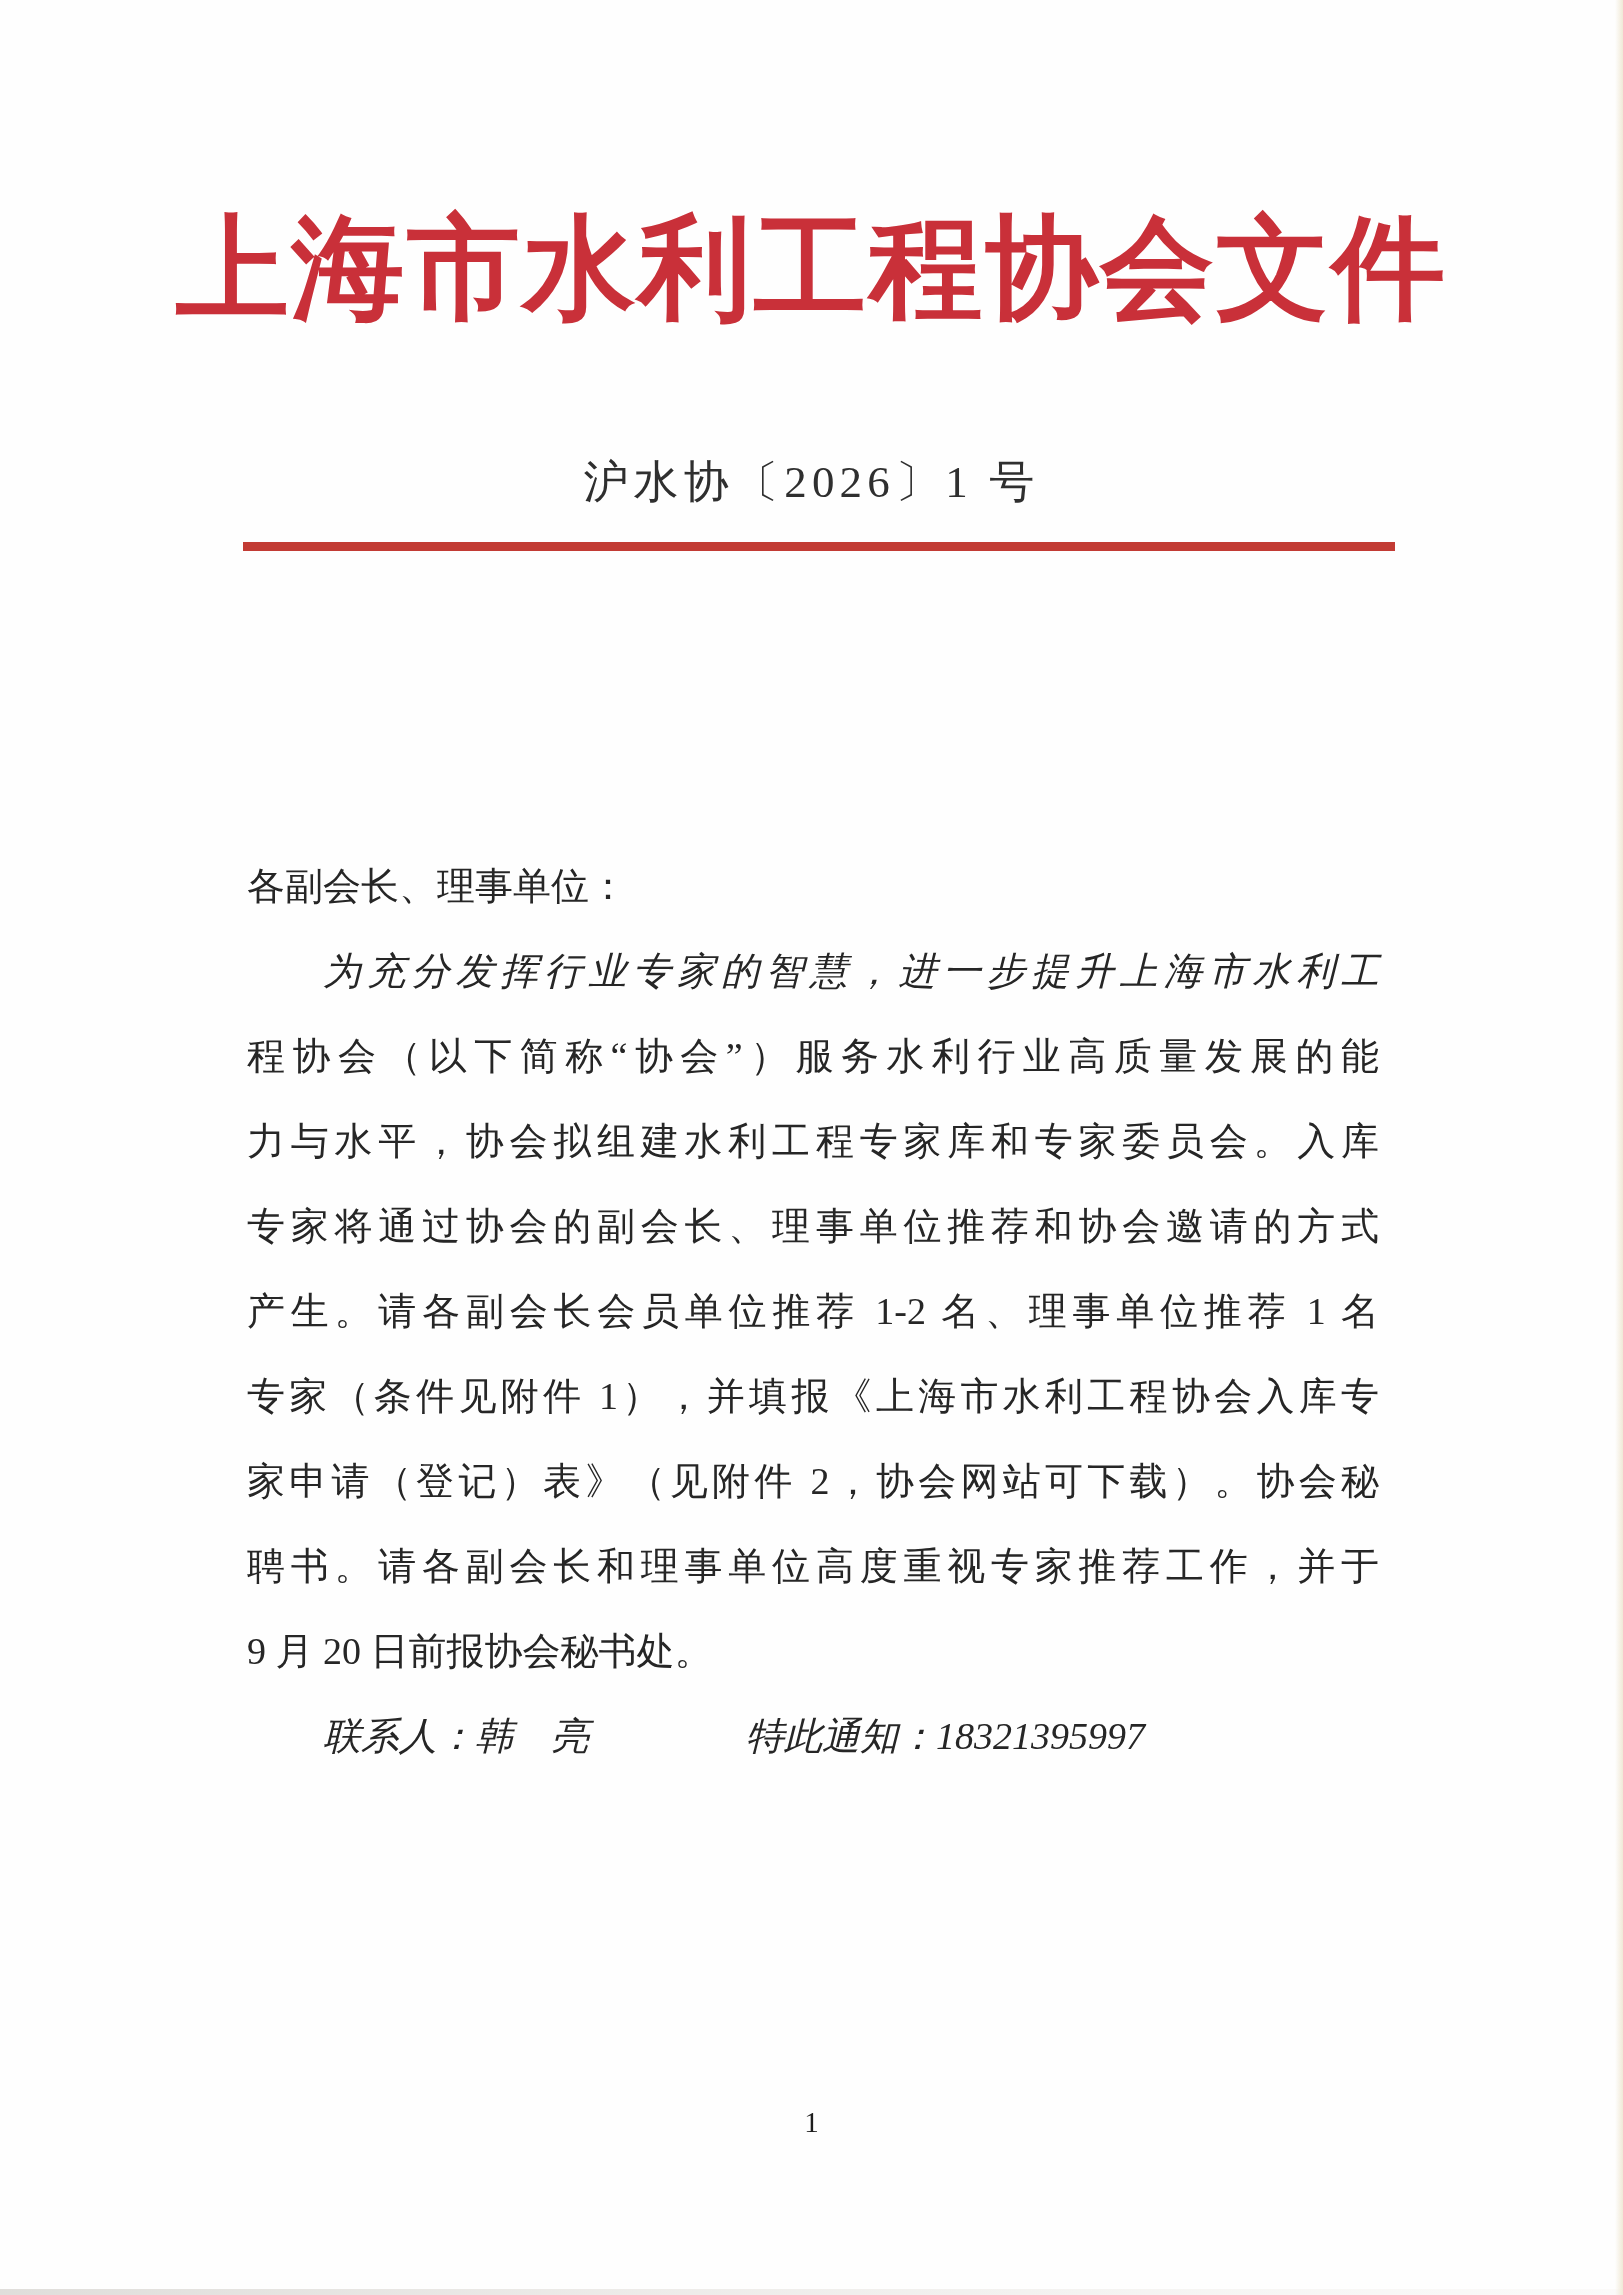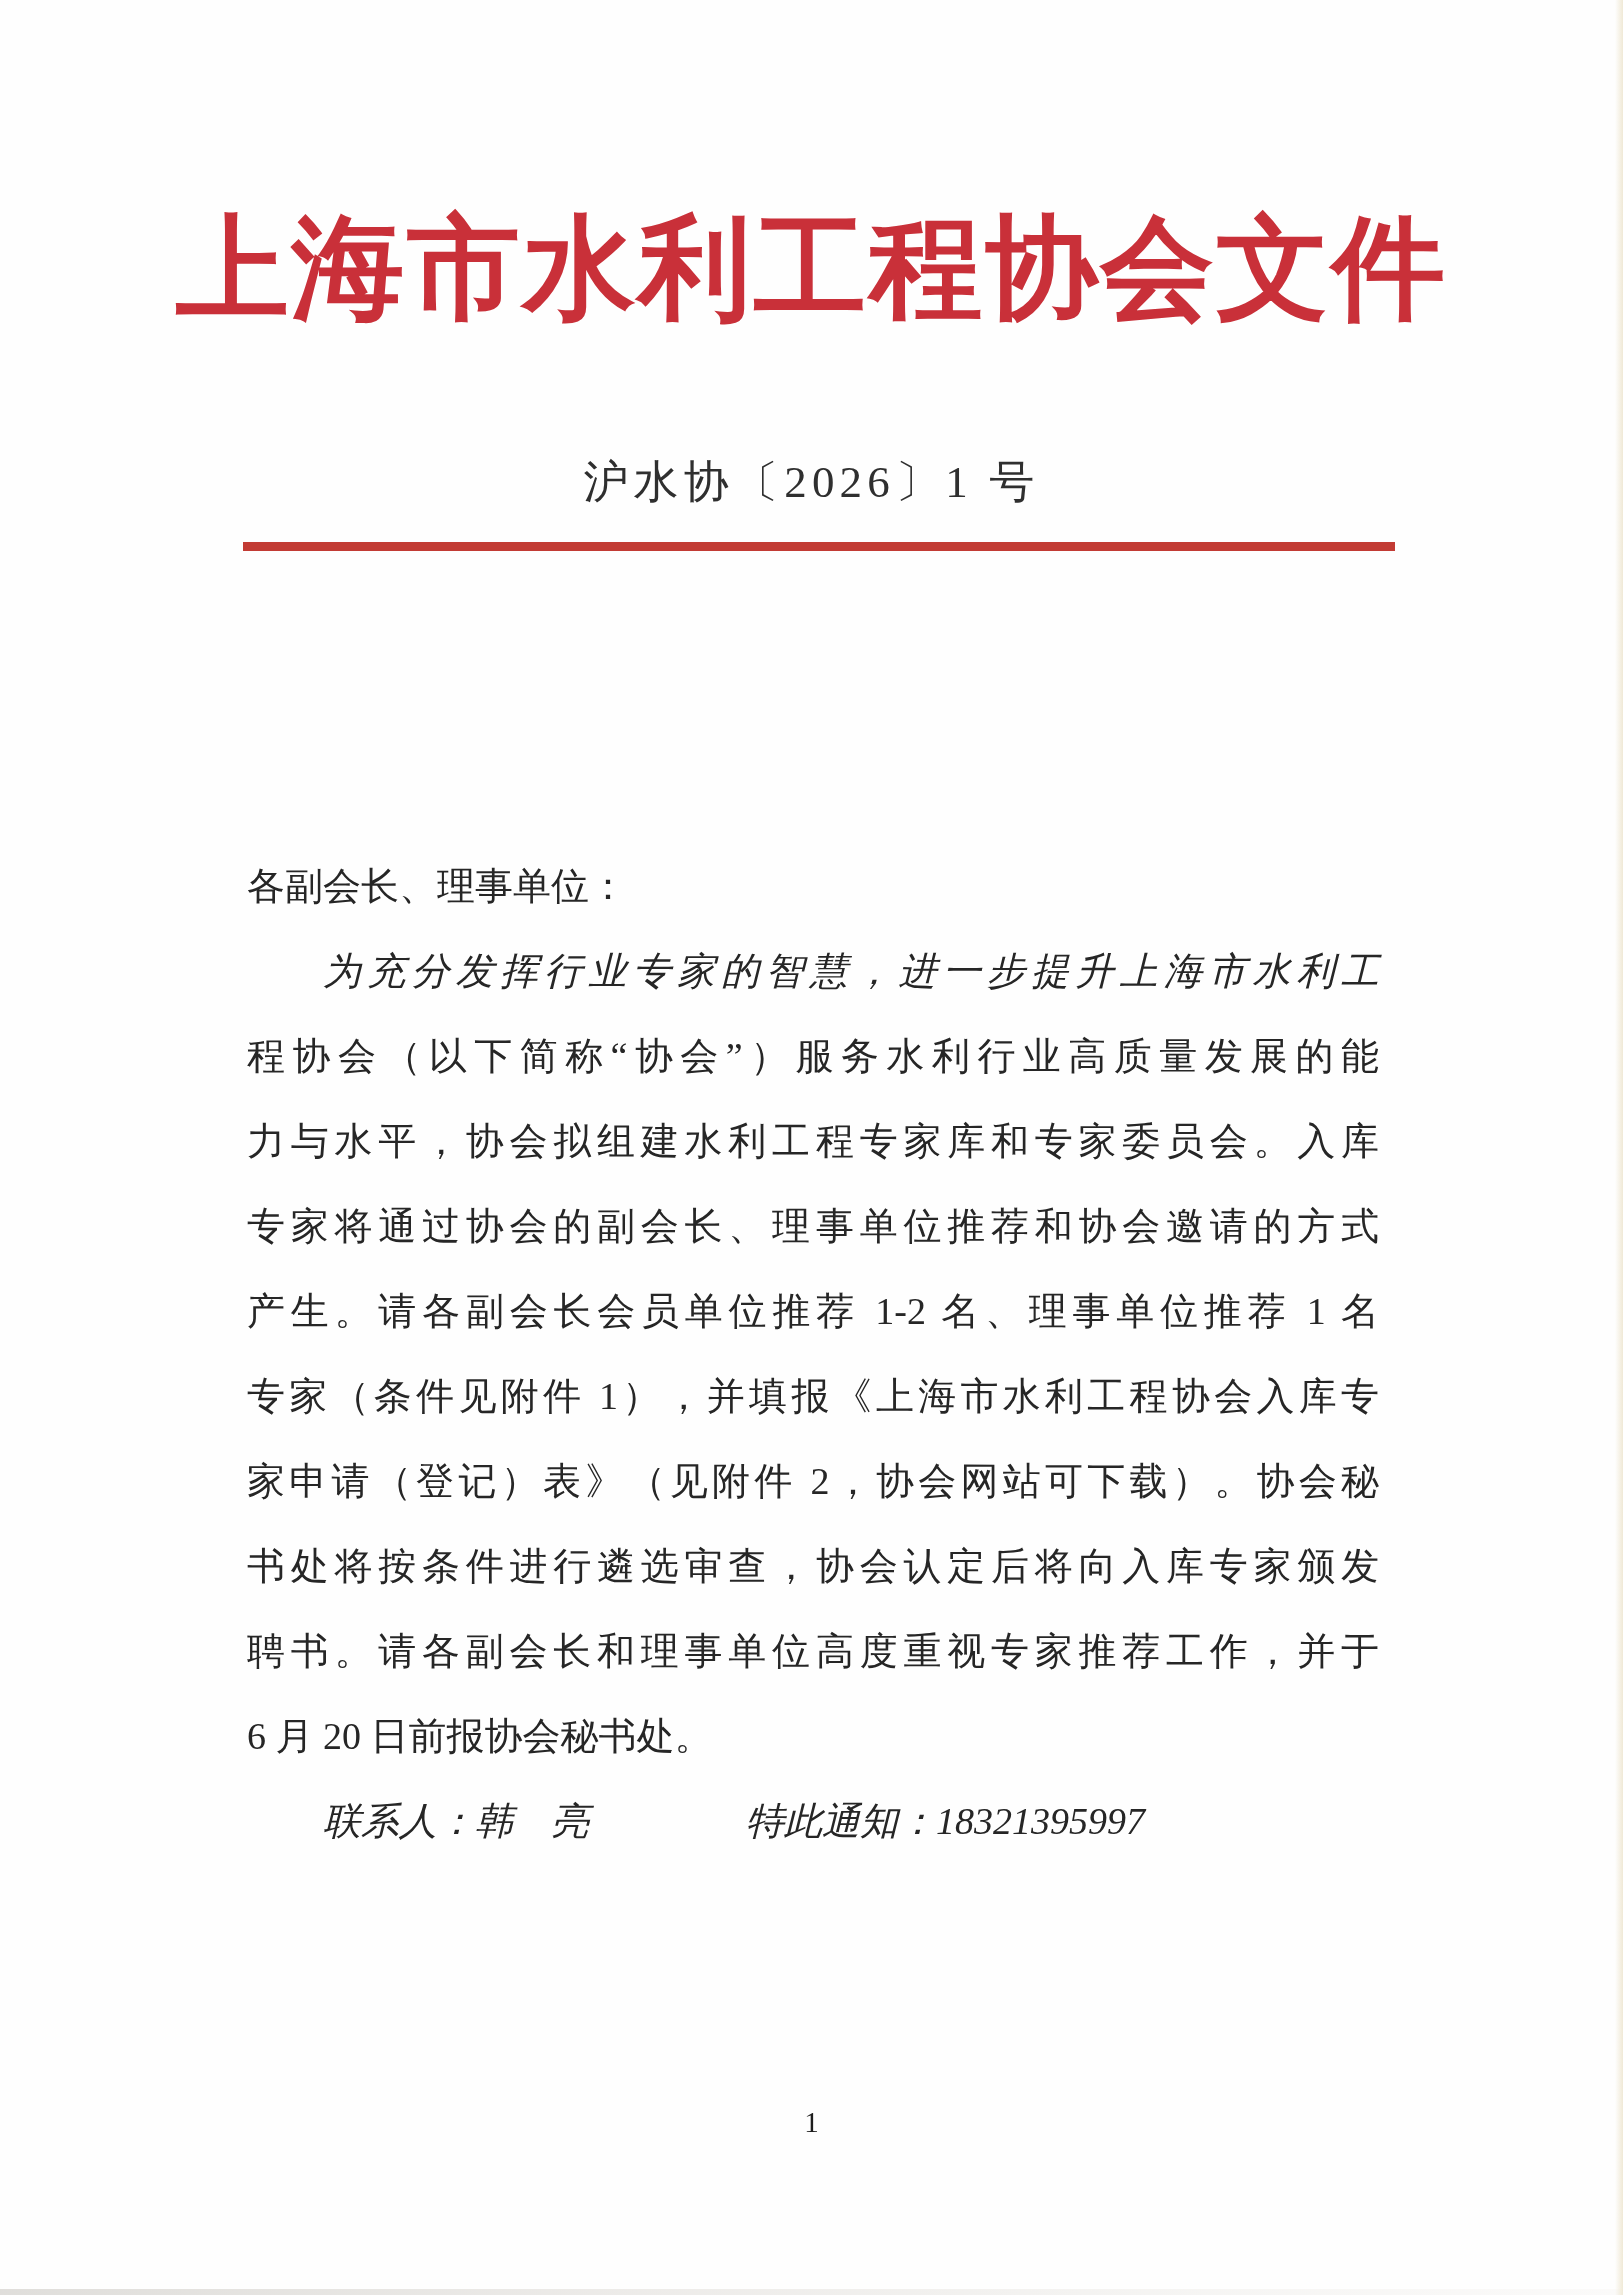--- a/index.html
+++ b/index.html
@@ -111,23 +111,22 @@
 
     <div>
         <div class="body-line">各副会长、理事单位：</div>
         <div class="body-line fill indent2">为充分发挥行业专家的智慧，进一步提升上海市水利工</div>
         <div class="body-line fill">程协会（以下简称“协会”）服务水利行业高质量发展的能</div>
         <div class="body-line fill">力与水平，协会拟组建水利工程专家库和专家委员会。入库</div>
         <div class="body-line fill">专家将通过协会的副会长、理事单位推荐和协会邀请的方式</div>
         <div class="body-line fill">产生。请各副会长会员单位推荐 1-2 名、理事单位推荐 1 名</div>
         <div class="body-line fill">专家（条件见附件 1），并填报《上海市水利工程协会入库专</div>
         <div class="body-line fill">家申请（登记）表》（见附件 2，协会网站可下载）。协会秘</div>
-        <div class="body-line fill">书处将按条件进行遴选审查，协会认定后将向入库专家颁发</div>
         <div class="body-line fill">聘书。请各副会长和理事单位高度重视专家推荐工作，并于</div>
-        <div class="body-line">6 月 20 日前报协会秘书处。</div>
+        <div class="body-line">9 月 20 日前报协会秘书处。</div>
       </div>
 
     <div class="body-line indent2"><span>联系人：</span><span>韩　亮</span><span class="contact-gap"></span><span>特此通知：</span><span>18321395997</span></div>
 
   </div>
 
   <div class="page-number">1</div>
 
 </div>
 

